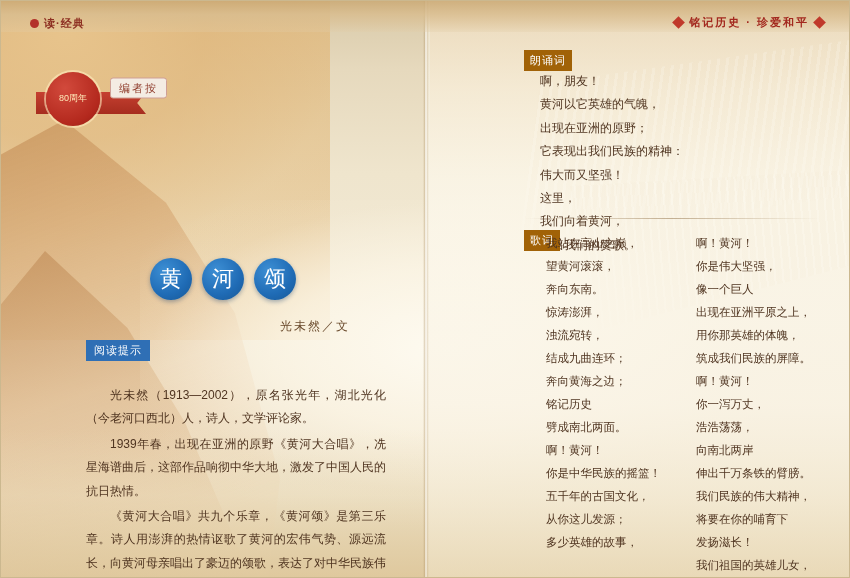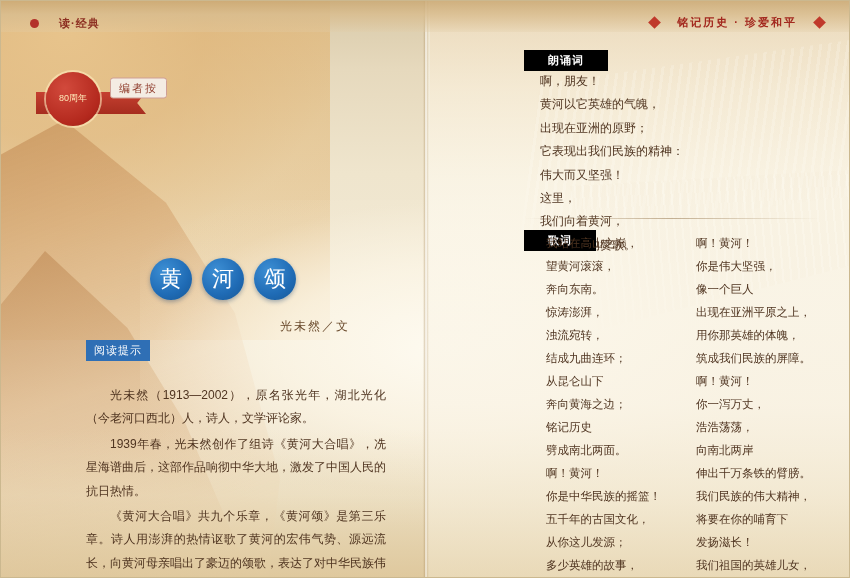--- a/index.html
+++ b/index.html
@@ -102,38 +102,38 @@
     position: absolute;
     left: 0; top: 0; width: 850px; height: 32px;
     background: linear-gradient(to bottom, #caa873 0%, #d9bd8f 45%, rgba(226,205,167,0.35) 100%);
     opacity: 0.85;
   }
   .hdr-left {
     position: absolute;
     left: 30px; top: 16px;
     display: flex;
     align-items: center;
-    gap: 20px;
+    gap: 5px;
   }
   .hdr-left .dot {
     width: 9px; height: 9px; border-radius: 50%;
     background: #b3312a;
   }
   .hdr-left .txt {
     font-size: 11px;
     color: #8d2f22;
     letter-spacing: 1px;
     font-weight: bold;
   }
   .hdr-right {
     position: absolute;
     right: 26px; top: 15px;
     display: flex;
     align-items: center;
-    gap: 18px;
+    gap: 6px;
   }
   .hdr-right .txt {
     font-size: 11px;
     color: #a3291f;
     letter-spacing: 2px;
     font-weight: bold;
   }
   .hdr-right .sep {
     width: 9px; height: 9px;
     background: #c0392b;
@@ -239,26 +239,25 @@
     text-align: justify;
   }
   .left-body p {
     margin: 0 0 2px 0;
     text-indent: 2em;
   }
 
   
   .r-tag {
     position: absolute;
-    background: #000000;
+    background: #a16207;
     color: #ffffff;
     font-size: 11px;
-    padding: 3px 24px;
+    padding: 3px 6px;
     letter-spacing: 1px;
-    font-weight: bold;
   }
   .recite-tag { left: 524px; top: 50px; }
   .song-tag  { left: 524px; top: 230px; }
 
   .recite-lines {
     position: absolute;
     left: 540px; top: 70px;
     width: 240px;
     font-size: 12px;
     line-height: 1.95;
@@ -327,21 +326,21 @@
   <div class="title-wrap">
     <div class="title-char">黄</div>
     <div class="title-char">河</div>
     <div class="title-char">颂</div>
   </div>
   <div class="byline">光未然／文</div>
 
   <div class="hint-tag">阅读提示</div>
   <div class="left-body">
     <p>光未然（1913—2002），原名张光年，湖北光化（今老河口西北）人，诗人，文学评论家。</p>
-    <p>1939年春，光未然创作了组诗《黄河大合唱》，冼星海谱曲后，这部作品响彻中华大地，激发了中国人民的抗日热情。</p>
+    <p>1939年春，出现在亚洲的原野《黄河大合唱》，冼星海谱曲后，这部作品响彻中华大地，激发了中国人民的抗日热情。</p>
     <p>《黄河大合唱》共九个乐章，《黄河颂》是第三乐章。诗人用澎湃的热情讴歌了黄河的宏伟气势、源远流长，向黄河母亲唱出了豪迈的颂歌，表达了对中华民族伟大而坚强的民族精神的赞美。</p>
   </div>
 
   <div class="r-tag recite-tag">朗诵词</div>
   <div class="recite-lines">
     <div>啊，朋友！</div>
     <div>黄河以它英雄的气魄，</div>
     <div>出现在亚洲的原野；</div>
     <div>它表现出我们民族的精神：</div>
     <div>伟大而又坚强！</div>
@@ -354,21 +353,20 @@
   <div class="r-tag song-tag">歌词</div>
 
   <div class="song-cols">
     <div class="song-col col-a">
       <div>我站在高山之巅，</div>
       <div>望黄河滚滚，</div>
       <div>奔向东南。</div>
       <div>惊涛澎湃，</div>
       <div>浊流宛转，</div>
       <div>结成九曲连环；</div>
-      <div>从昆仑山下</div>
       <div>奔向黄海之边；</div>
       <div>铭记历史</div>
       <div>劈成南北两面。</div>
       <div>啊！黄河！</div>
       <div>你是中华民族的摇篮！</div>
       <div>五千年的古国文化，</div>
       <div>从你这儿发源；</div>
       <div>多少英雄的故事，</div>
 
     </div>

